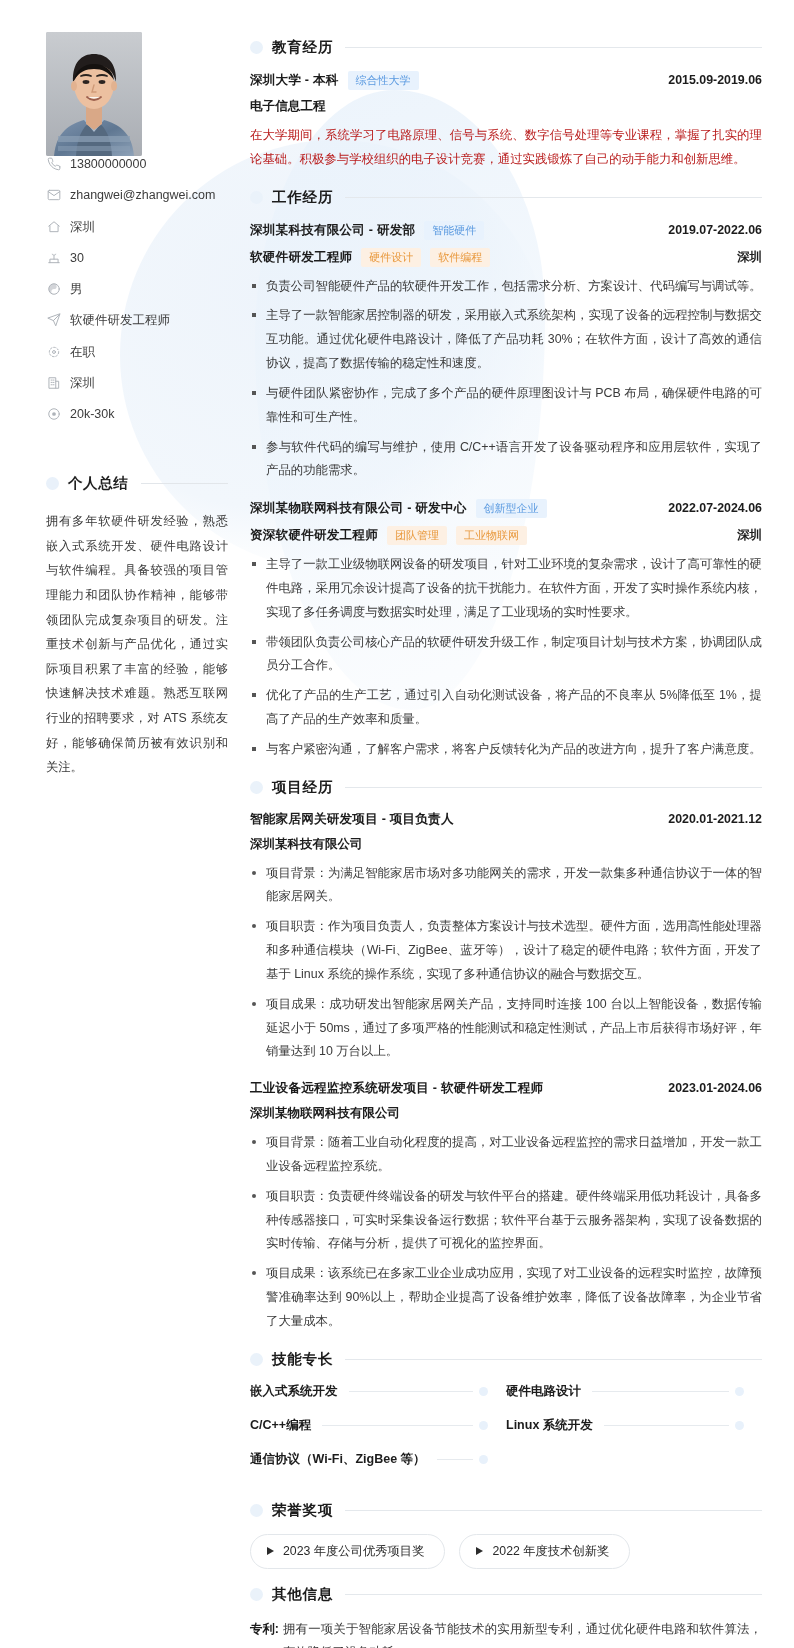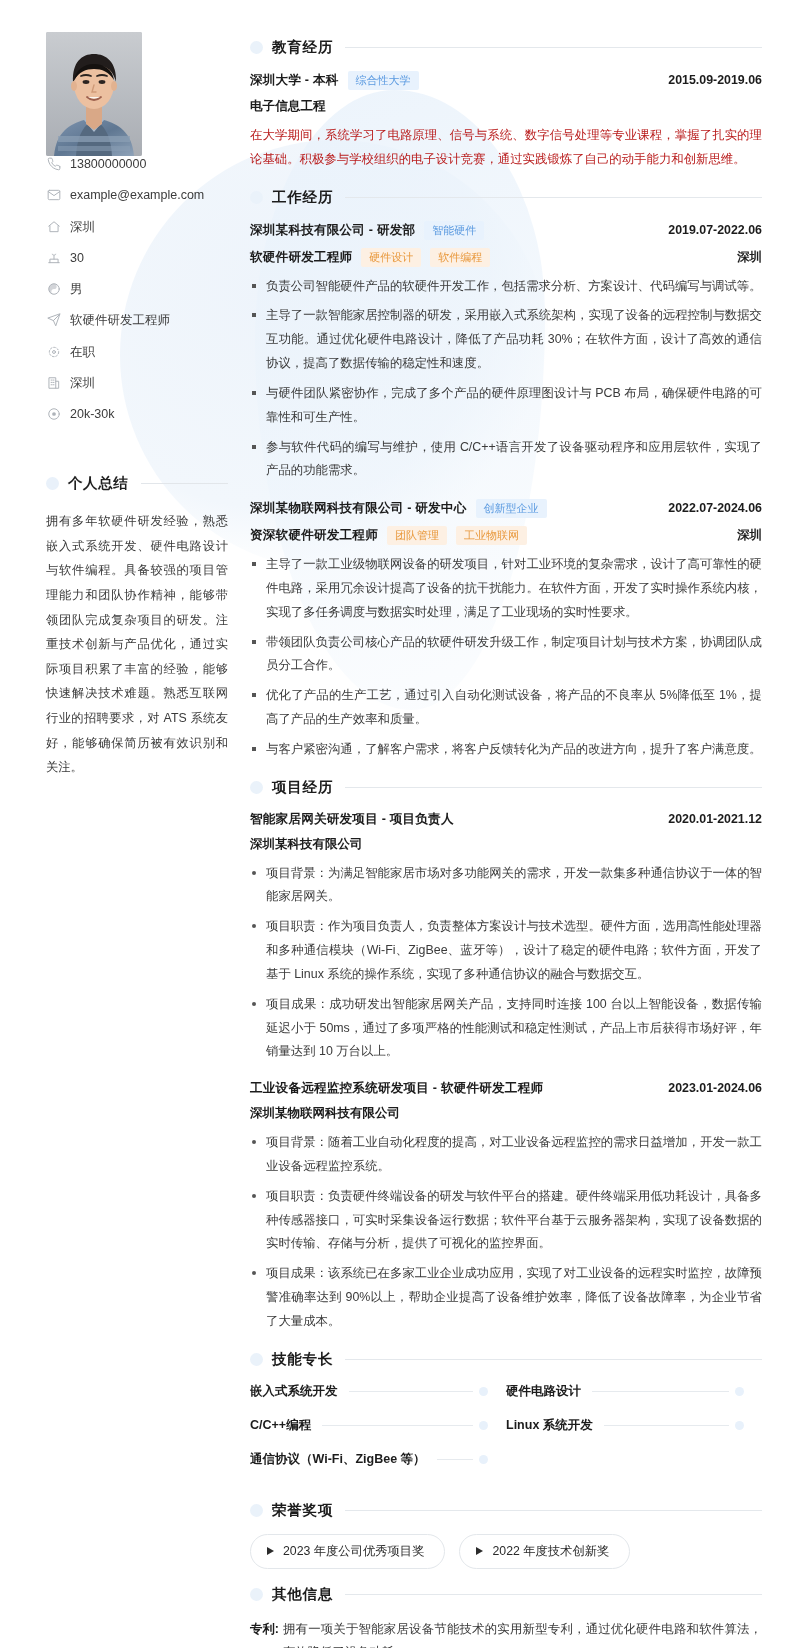--- a/index.html
+++ b/index.html
@@ -393,21 +393,21 @@
           </span>
           <span>13800000000</span>
         </li>
         <li class="contact-item">
           <span class="ico">
             <svg viewBox="0 0 24 24" fill="none" stroke="currentColor" stroke-width="1.7" stroke-linecap="round" stroke-linejoin="round">
                 <rect x="2" y="4" width="20" height="16" rx="2"></rect>
                 <path d="m2 6 10 7 10-7"></path>
               </svg>
           </span>
-          <span>example@example.com</span>
+          <span>zhangwei@zhangwei.com</span>
         </li>
         <li class="contact-item">
           <span class="ico">
             <svg viewBox="0 0 24 24" fill="none" stroke="currentColor" stroke-width="1.7" stroke-linecap="round" stroke-linejoin="round">
                 <path d="M3 10.5 12 3l9 7.5"></path>
                 <path d="M5 10v10h14V10"></path>
               </svg>
           </span>
           <span>深圳</span>
         </li>

